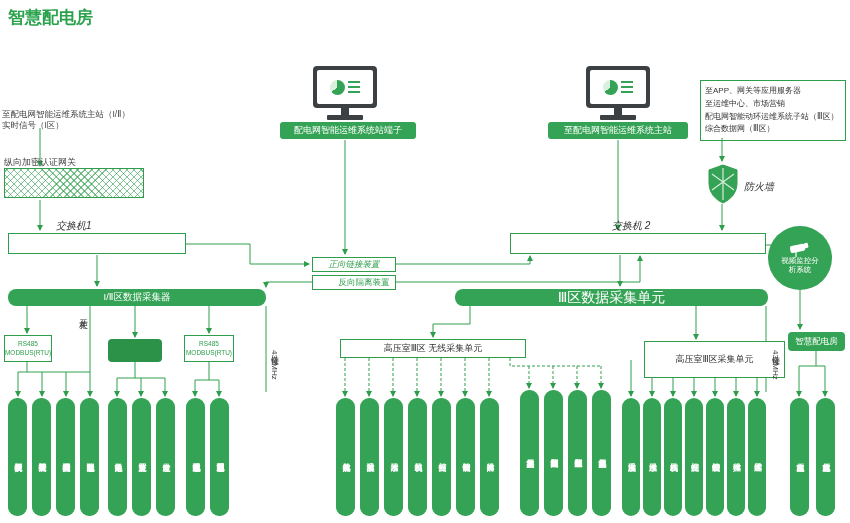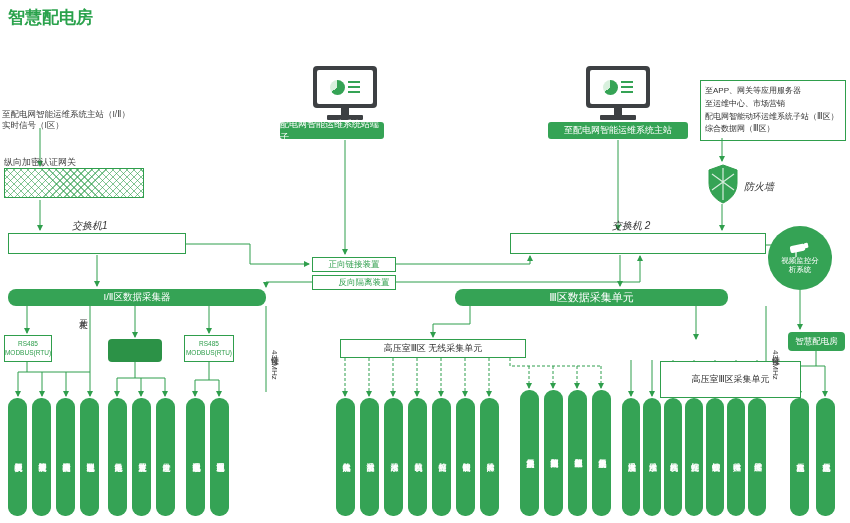--- a/index.html
+++ b/index.html
@@ -127,21 +127,21 @@
   <div class="abs monitor" style="left:313px;top:66px;">
     <div class="mon-screen">
       <div class="mon-inner">
           <div class="mon-pie"></div>
           <div class="mon-bars"></div>
         </div>
     </div>
     <div class="mon-neck"></div>
       <div class="mon-base"></div>
   </div>
-  <div class="abs glabel" style="left:280px;top:122px;width:104px;height:17px;">配电网智能运维系统站端子</div>
+  <div class="abs glabel" style="left:280px;top:122px;width:136px;height:17px;">配电网智能运维系统站端子</div>
 
   <div class="abs monitor" style="left:586px;top:66px;">
     <div class="mon-screen">
       <div class="mon-inner">
           <div class="mon-pie"></div>
           <div class="mon-bars"></div>
         </div>
     </div>
     <div class="mon-neck"></div>
       <div class="mon-base"></div>
@@ -154,54 +154,54 @@
     <div>配电网智能动环运维系统子站（Ⅲ区）</div>
     <div>综合数据网（Ⅲ区）</div>
   </div>
 
   <svg class="abs" style="left:708px;top:164px;" width="30" height="40">
     <path d="M15 1 L29 6 V19 C29 29 22.5 35.5 15 39 C7.5 35.5 1 29 1 19 V6 Z" fill="#35a355" stroke="#2f9e4c"></path>
     <path d="M4 10 L26 26 M26 10 L4 26 M15 4 V36" stroke="#ffffff" stroke-opacity="0.8" stroke-width="1.2" fill="none"></path>
   </svg>
   <div class="abs sw-label" style="left:744px;top:180px;">防火墙</div>
 
-  <div class="abs sw-label" style="left:72px;top:219px;">交换机1</div>
+  <div class="abs sw-label" style="left:56px;top:219px;">交换机1</div>
   <div class="abs wbox" style="left:8px;top:233px;width:178px;height:21px;"></div>
   <div class="abs sw-label" style="left:612px;top:219px;">交换机 2</div>
   <div class="abs wbox" style="left:510px;top:233px;width:256px;height:21px;"></div>
 
-  <div class="abs wbox iso" style="top:257px;">正向链接装置</div>
+  <div class="abs wbox iso" style="top:257px;font-style:italic;">正向链接装置</div>
   <div class="abs wbox iso" style="top:275px;padding-left:20px;">反向隔离装置</div>
 
   <div class="abs gbar" style="left:8px;top:289px;width:258px;height:17px;font-size:9.5px;">I/Ⅱ区数据采集器</div>
 
   <div class="abs circle">
     <svg width="24" height="15" viewBox="0 0 24 15">
       <rect x="2" y="3" width="15" height="7" rx="2" fill="#fff" transform="rotate(-12 9 6)"></rect>
       <rect x="16" y="1" width="4" height="5" rx="1" fill="#fff" transform="rotate(-12 18 3)"></rect>
       <line x1="8" y1="10" x2="8" y2="15" stroke="#fff" stroke-width="1.2"></line>
     </svg>
     <div class="ctxt">视频监控分析系统</div>
   </div>
-  <div class="abs gbar" style="left:455px;top:289px;width:273px;height:17px;font-size:11px;">Ⅲ区数据采集单元</div>
+  <div class="abs gbar" style="left:455px;top:289px;width:313px;height:17px;font-size:14px;">Ⅲ区数据采集单元</div>
 
   <div class="abs vtext vlabel" style="left:78px;top:312px;height:40px;">开关柜</div>
 
   <div class="abs wbox rs" style="left:4px;top:335px;width:48px;height:27px;">
     <div>RS485</div>
     <div>MODBUS(RTU)</div>
   </div>
   <div class="abs darkbox"></div>
   <div class="abs wbox rs" style="left:184px;top:335px;width:50px;height:27px;">
     <div>RS485</div>
     <div>MODBUS(RTU)</div>
   </div>
 
   <div class="abs wbox unit" style="left:340px;top:339px;width:186px;height:19px;">高压室Ⅲ区 无线采集单元</div>
-  <div class="abs wbox unit" style="left:660px;top:341px;width:141px;height:37px;margin-top:20px;">高压室Ⅲ区采集单元</div>
+  <div class="abs wbox unit" style="left:644px;top:341px;width:141px;height:37px;">高压室Ⅲ区采集单元</div>
   <div class="abs gbar" style="left:788px;top:332px;width:57px;height:19px;font-size:8.5px;border-radius:4px;">智慧配电房</div>
 
   <div class="abs vtext vlabel" style="left:268px;top:350px;height:64px;font-size:8px;letter-spacing:0;">链接433MHz</div>
   <div class="abs vtext vlabel" style="left:769px;top:350px;height:64px;font-size:8px;letter-spacing:0;">链接433MHz</div>
 
   <div class="vbox" style="left:8px">开关柜微机保护装置</div>
   <div class="vbox" style="left:32px">开关柜智能操控装置</div>
   <div class="vbox" style="left:56px">开关柜光纤测温传感仪</div>
   <div class="vbox" style="left:80px">智能配电电路监测仪</div>
 

